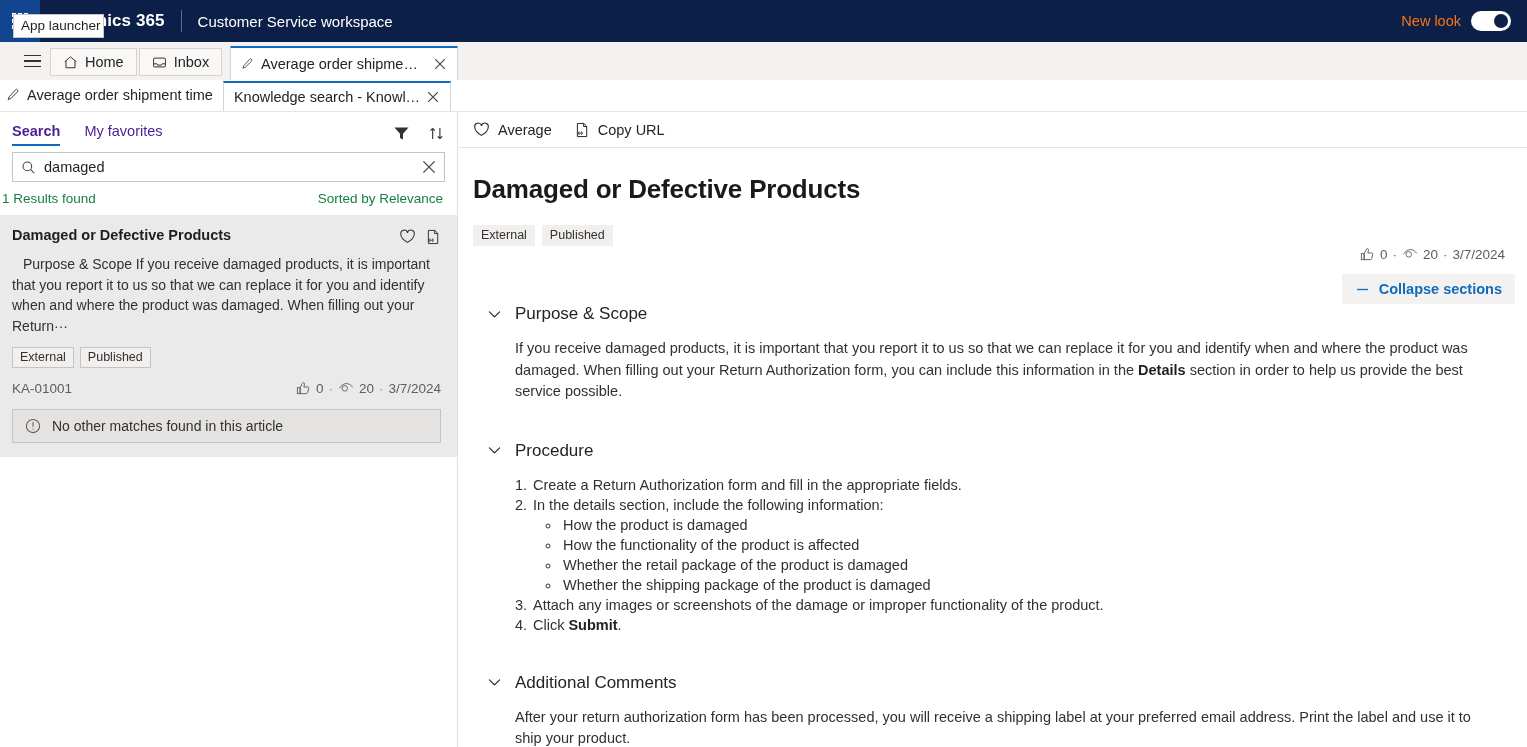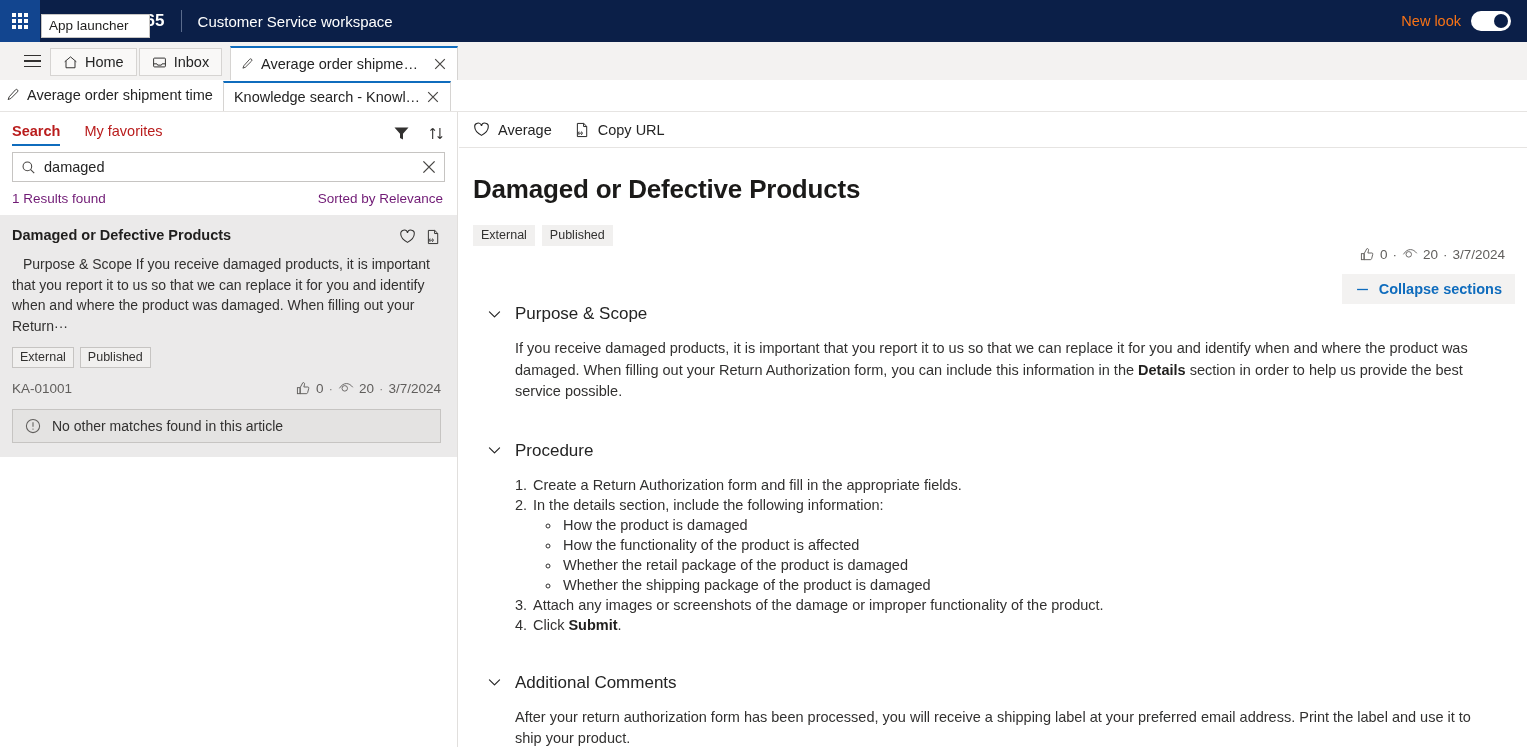--- a/index.html
+++ b/index.html
@@ -53,23 +53,22 @@
   .toggle .knob {
     position: absolute; top: 3px; right: 3px;
     width: 14px; height: 14px; border-radius: 50%;
     background: #0b1f48;
   }
   
   .tooltip {
     position: absolute; left: 13px; top: 14px;
     background: #ffffff; border: 1px solid #c8c6c4;
     color: #201f1e; font-size: 13.5px;
-    padding: 3px 20px 4px 7px; white-space: nowrap;
+    padding: 3px 2px 4px 7px; white-space: nowrap;
     z-index: 40;
-    margin-left: 28px;
   }
 
   
   .tabrow1 {
     position: absolute; top: 42px; left: 0;
     width: 1527px; height: 38px;
     background: #f3f2f1;
     display: flex; align-items: flex-end; padding-left: 14px;
   }
   .hamburger {
@@ -140,21 +139,21 @@
     width: 458px; height: 635px;
     background: #ffffff;
     border-right: 1px solid #e1dfdd;
     overflow: hidden;
   }
   .panel-tabs {
     display: flex; align-items: center;
     padding: 6px 12px 0 12px; height: 36px;
   }
   .ptab {
-    font-size: 14.5px; color: #b91c1c;
+    font-size: 14.5px; color: #4c1d95;
     padding: 3px 0 7px 0; margin-right: 24px;
     cursor: pointer; position: relative;
   }
   .ptab.active { font-weight: 700; }
   .ptab.active::after {
     content: ""; position: absolute; left: 0; right: 0; bottom: 0;
     height: 2.5px; background: #0f6cbd;
   }
   .panel-tools { margin-left: auto; display: flex; align-items: center; gap: 18px; }
   .tool-icon { cursor: pointer; display: flex; align-items: center; }
@@ -167,22 +166,22 @@
   .searchbox input {
     flex: 1 1 auto; border: none; outline: none;
     font-family: "Liberation Sans", sans-serif;
     font-size: 14.5px; color: #242424; background: transparent;
     margin-left: 8px;
   }
   .clear-x { cursor: pointer; color: #484644; display: flex; align-items: center; }
 
   .results-meta {
     display: flex; align-items: center;
-    padding: 9px 14px 9px 12px;
-    font-size: 13.5px; color: #701a75;
+    padding: 9px 14px 9px 2px;
+    font-size: 13.5px; color: #15803d;
   }
   .results-meta .sorted { margin-left: auto; }
 
   .result-card {
     background: #ebeaea;
     padding: 12px 16px 14px 12px;
     position: relative;
   }
   .result-title-row { display: flex; align-items: flex-start; }
   .result-title {

